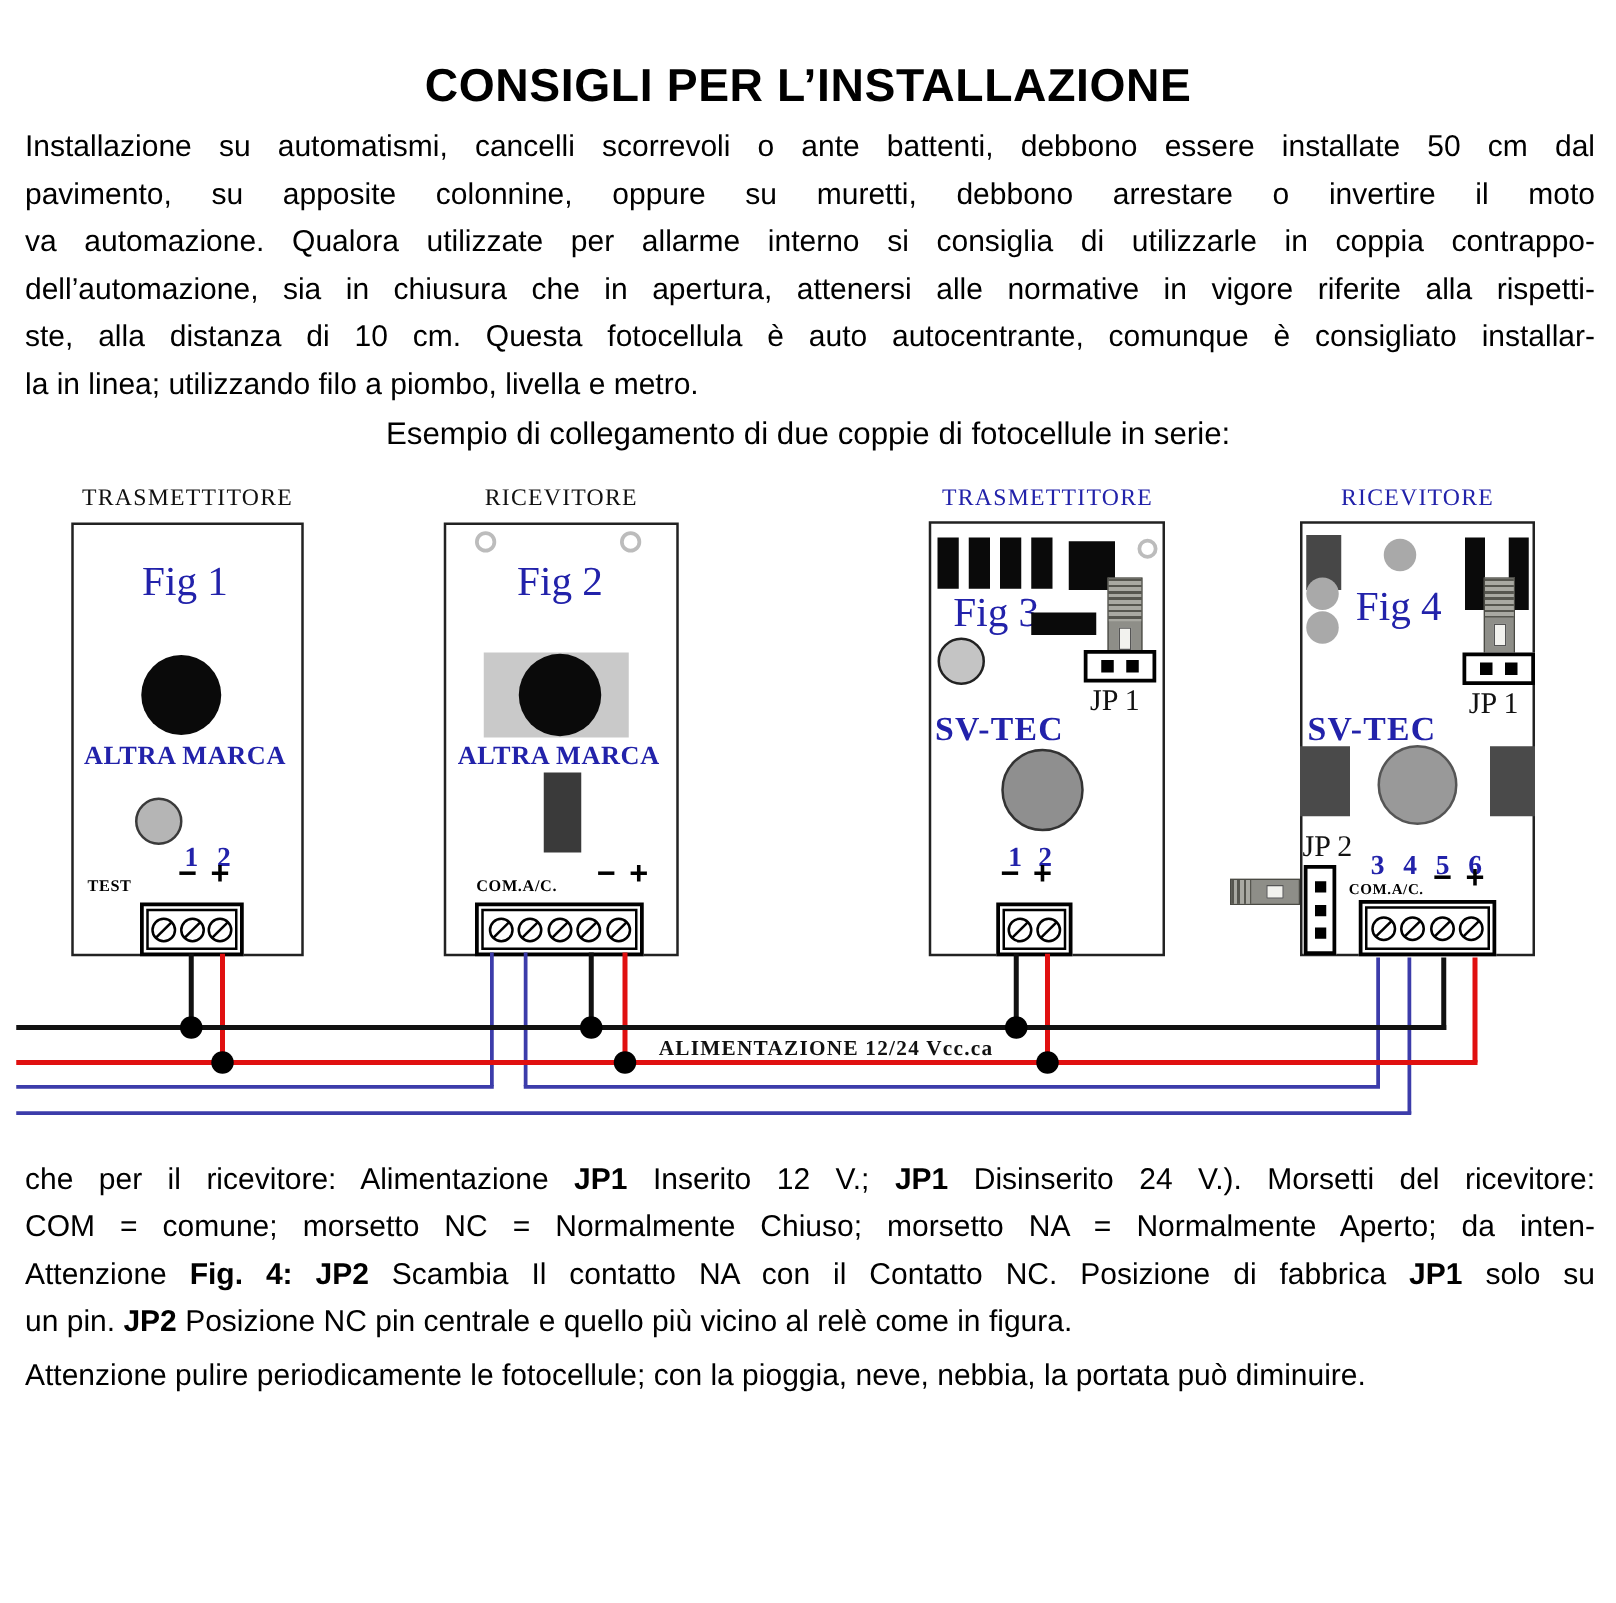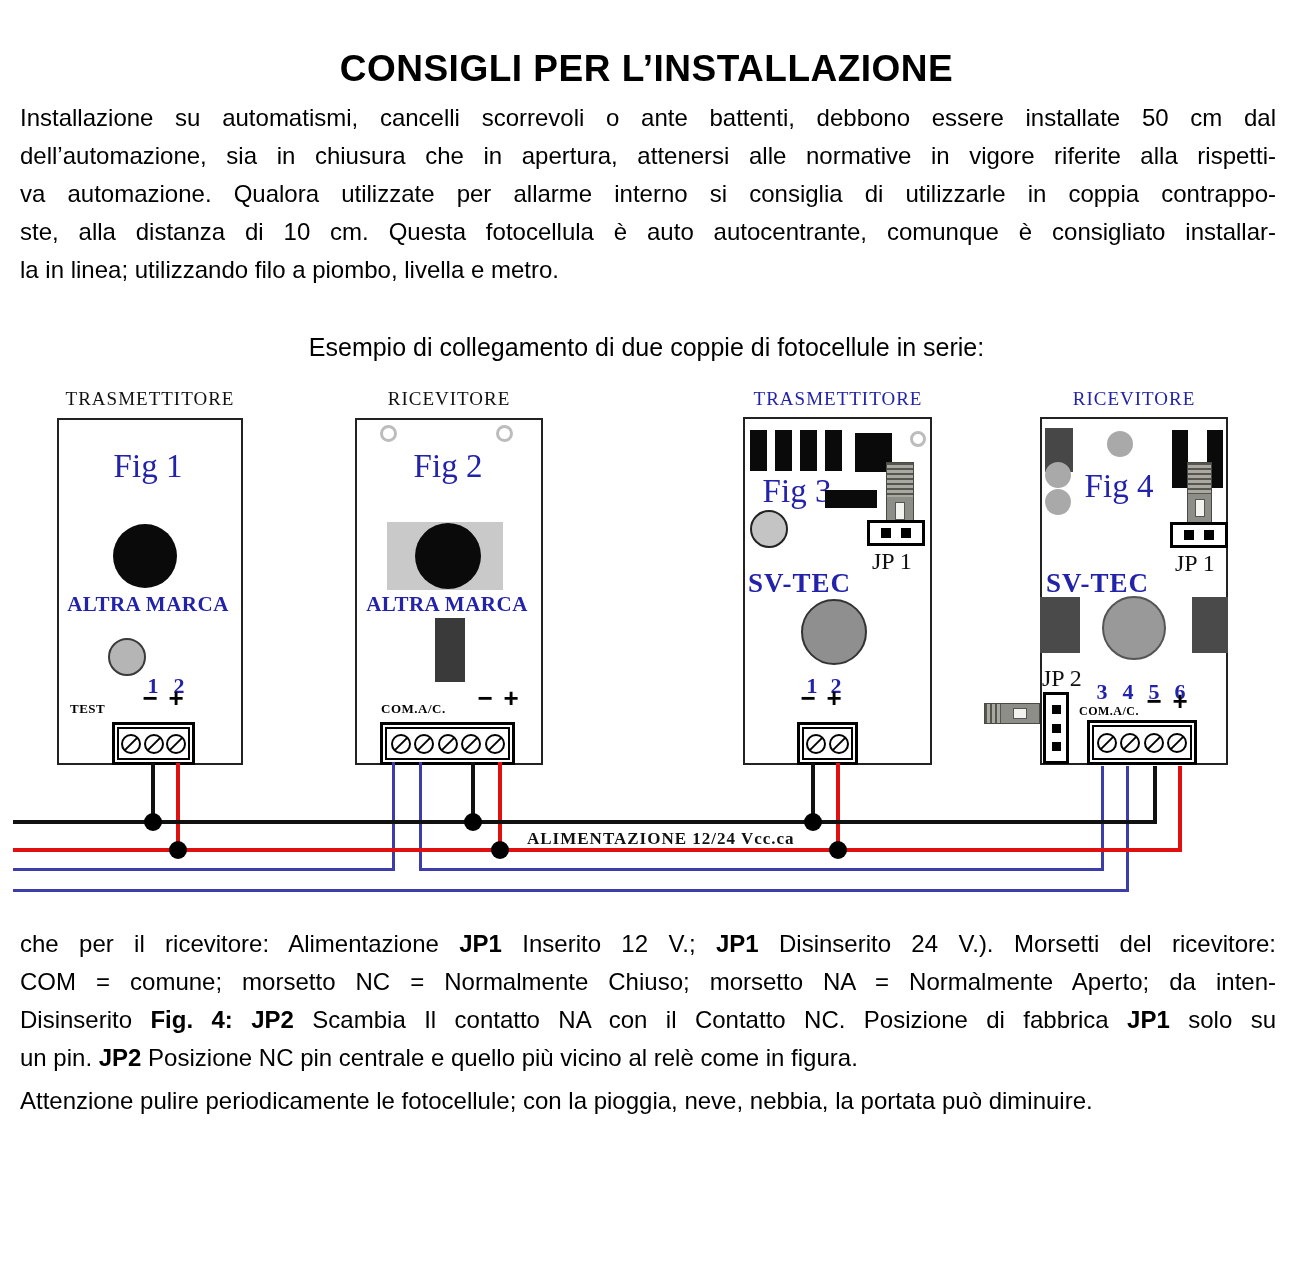--- a/index.html
+++ b/index.html
@@ -65,22 +65,23 @@
   .powerlabel{position:absolute;font-family:"Liberation Serif",serif;font-weight:bold;
               font-size:17px;letter-spacing:1px;color:#111;}
 </style>
 </head>
 <body>
 
 <div class="title">CONSIGLI PER L’INSTALLAZIONE</div>
 
 <div class="textblock" id="intro">
     <div class="tline just"><span>Installazione su automatismi, cancelli scorrevoli o ante battenti, debbono essere installate 50 cm dal</span></div>
+    <div class="tline just"><span>pavimento, su apposite colonnine, oppure su muretti, debbono arrestare o invertire il moto</span></div>
+    <div class="tline just"><span>va automazione. Qualora utilizzate per allarme interno si consiglia di utilizzarle in coppia contrappo-</span></div>
     <div class="tline just"><span>dell’automazione, sia in chiusura che in apertura, attenersi alle normative in vigore riferite alla rispetti-</span></div>
-    <div class="tline just"><span>va automazione. Qualora utilizzate per allarme interno si consiglia di utilizzarle in coppia contrappo-</span></div>
     <div class="tline just"><span>ste, alla distanza di 10 cm. Questa fotocellula è auto autocentrante, comunque è consigliato installar-</span></div>
     <div class="tline"><span>la in linea; utilizzando filo a piombo, livella e metro.</span></div>
   </div>
 
 <div class="subtitle">Esempio di collegamento di due coppie di fotocellule in serie:</div>
 
 <div class="diagram">
 
   <div class="fhead" style="left:47px;top:3px;width:206px;">TRASMETTITORE</div>
   <div class="fhead" style="left:346px;top:3px;width:206px;">RICEVITORE</div>
@@ -234,16 +235,16 @@
   <div class="jdot" style="left:169px;top:456px;"></div>
   <div class="jdot" style="left:491px;top:456px;"></div>
   <div class="jdot" style="left:829px;top:456px;"></div>
 
   <div class="powerlabel" style="left:527px;top:444px;">ALIMENTAZIONE 12/24 Vcc.ca</div>
 </div>
 
 <div class="textblock" id="bottom">
     <div class="tline just"><span>che per il ricevitore: Alimentazione </span><span style="font-weight: bold;">JP1</span><span> Inserito 12 V.; </span><span style="font-weight: bold;">JP1</span><span> Disinserito 24 V.). Morsetti del ricevitore:</span></div>
     <div class="tline just"><span>COM = comune; morsetto NC = Normalmente Chiuso; morsetto NA = Normalmente Aperto; da inten-</span></div>
-    <div class="tline just"><span>Disinserito </span><span style="font-weight: bold;">Fig. 4: JP2</span><span> Scambia Il contatto NA con il Contatto NC. Posizione di fabbrica </span><span style="font-weight: bold;">JP1</span><span> solo su</span></div>
+    <div class="tline just"><span>Attenzione </span><span style="font-weight: bold;">Fig. 4: JP2</span><span> Scambia Il contatto NA con il Contatto NC. Posizione di fabbrica </span><span style="font-weight: bold;">JP1</span><span> solo su</span></div>
     <div class="tline"><span>un pin. </span><span style="font-weight: bold;">JP2</span><span> Posizione NC pin centrale e quello più vicino al relè come in figura.</span></div>
     <div class="tline gap"><span>Attenzione pulire periodicamente le fotocellule; con la pioggia, neve, nebbia, la portata può diminuire.</span></div>
   </div>
 
 </body></html>

